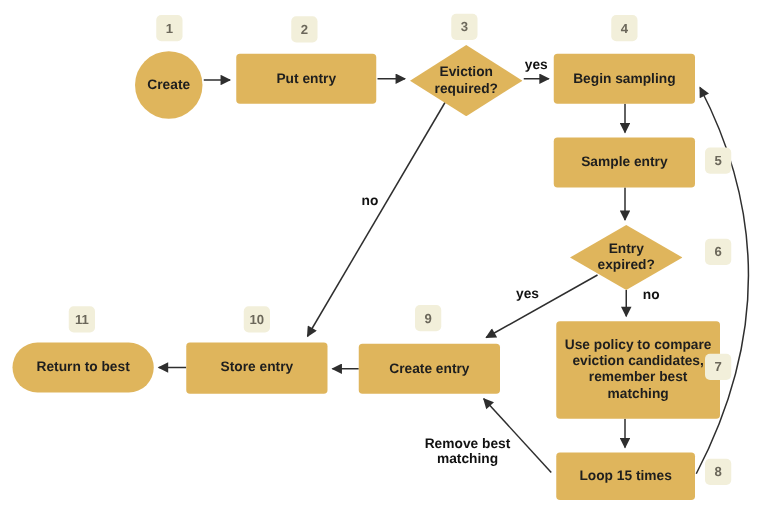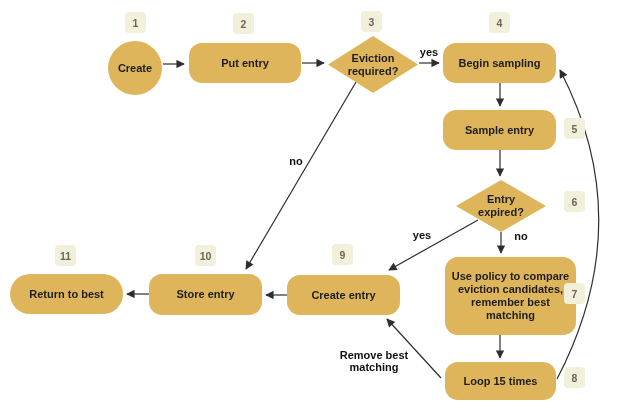--- a/index.html
+++ b/index.html
@@ -6,21 +6,21 @@
   #canvas{
     position:relative;width:626px;height:419px;background:#ffffff;overflow:hidden;
     font-family:"Liberation Sans","DejaVu Sans",sans-serif;
   }
   #edges{position:absolute;left:0;top:0;width:626px;height:419px;}
   .node{
     position:absolute;display:flex;align-items:center;justify-content:center;
     background:#dfb55c;color:#1e1e1e;font-size:11px;font-weight:bold;
     line-height:13px;text-align:center;box-sizing:border-box;
   }
-  .rect{border-radius:13px;padding:2px 6px;}
+  .rect{border-radius:3px;padding:2px 6px;}
   .circle{border-radius:50%;}
   .pill{border-radius:20px;}
   .diamond{clip-path:polygon(50% 0,100% 50%,50% 100%,0 50%);border-radius:0;}
   .badge{
     position:absolute;width:21px;height:21px;border-radius:4px;background:#f2efda;
     color:#6b675a;font-size:10.5px;font-weight:bold;display:flex;align-items:center;
     justify-content:center;
   }
   .edge-label{
     position:absolute;transform:translate(-50%,-50%);color:#111111;font-size:11px;

